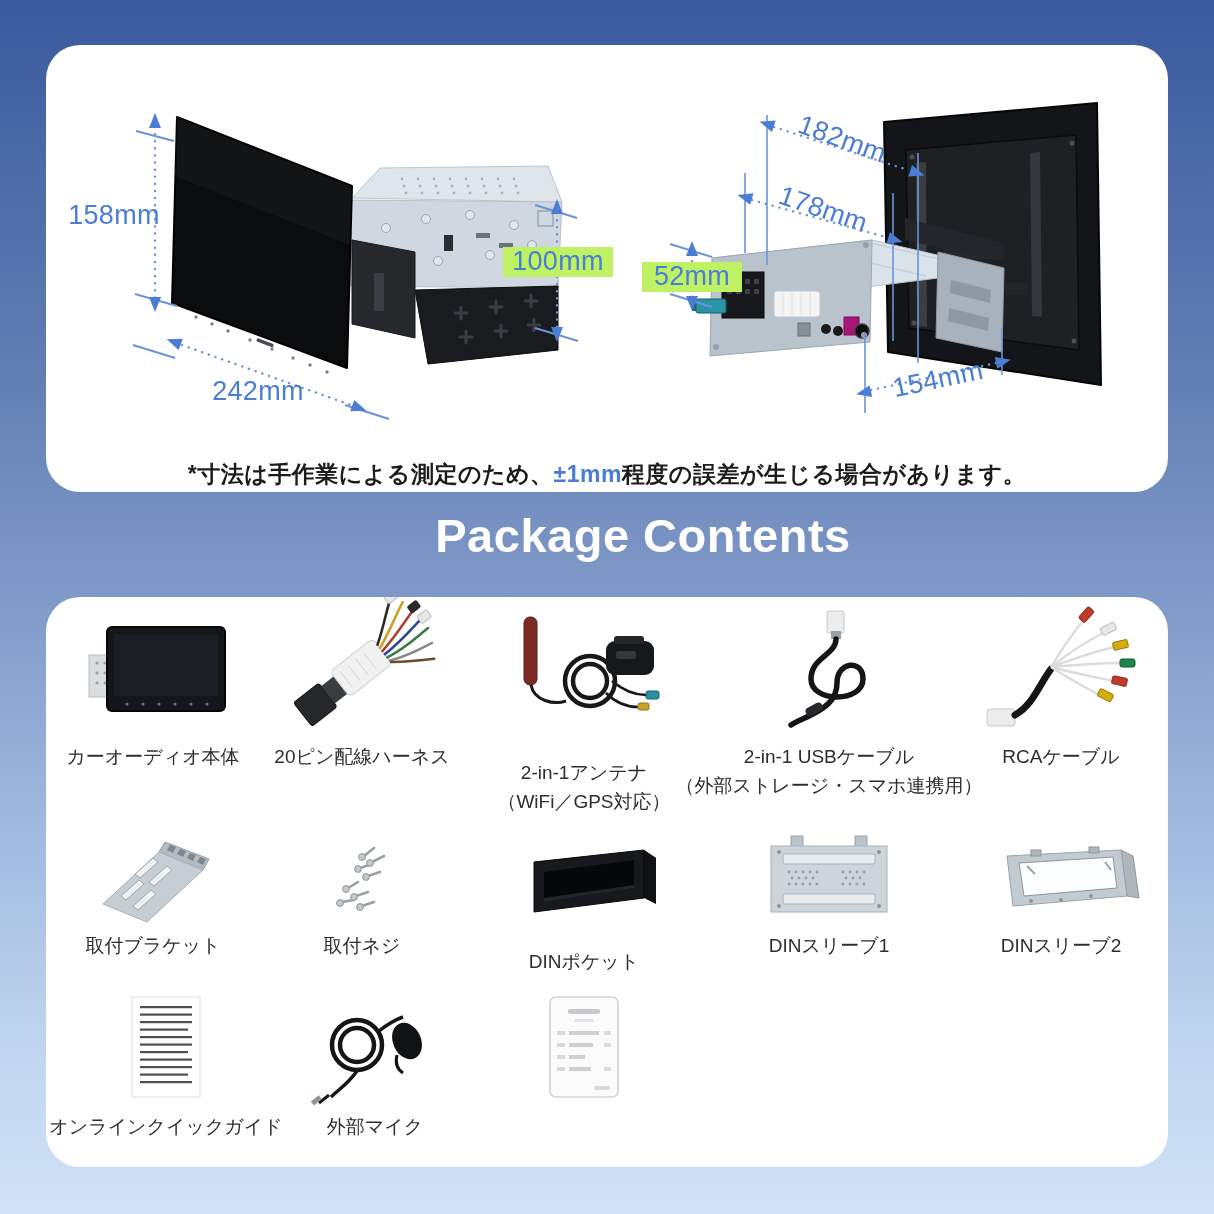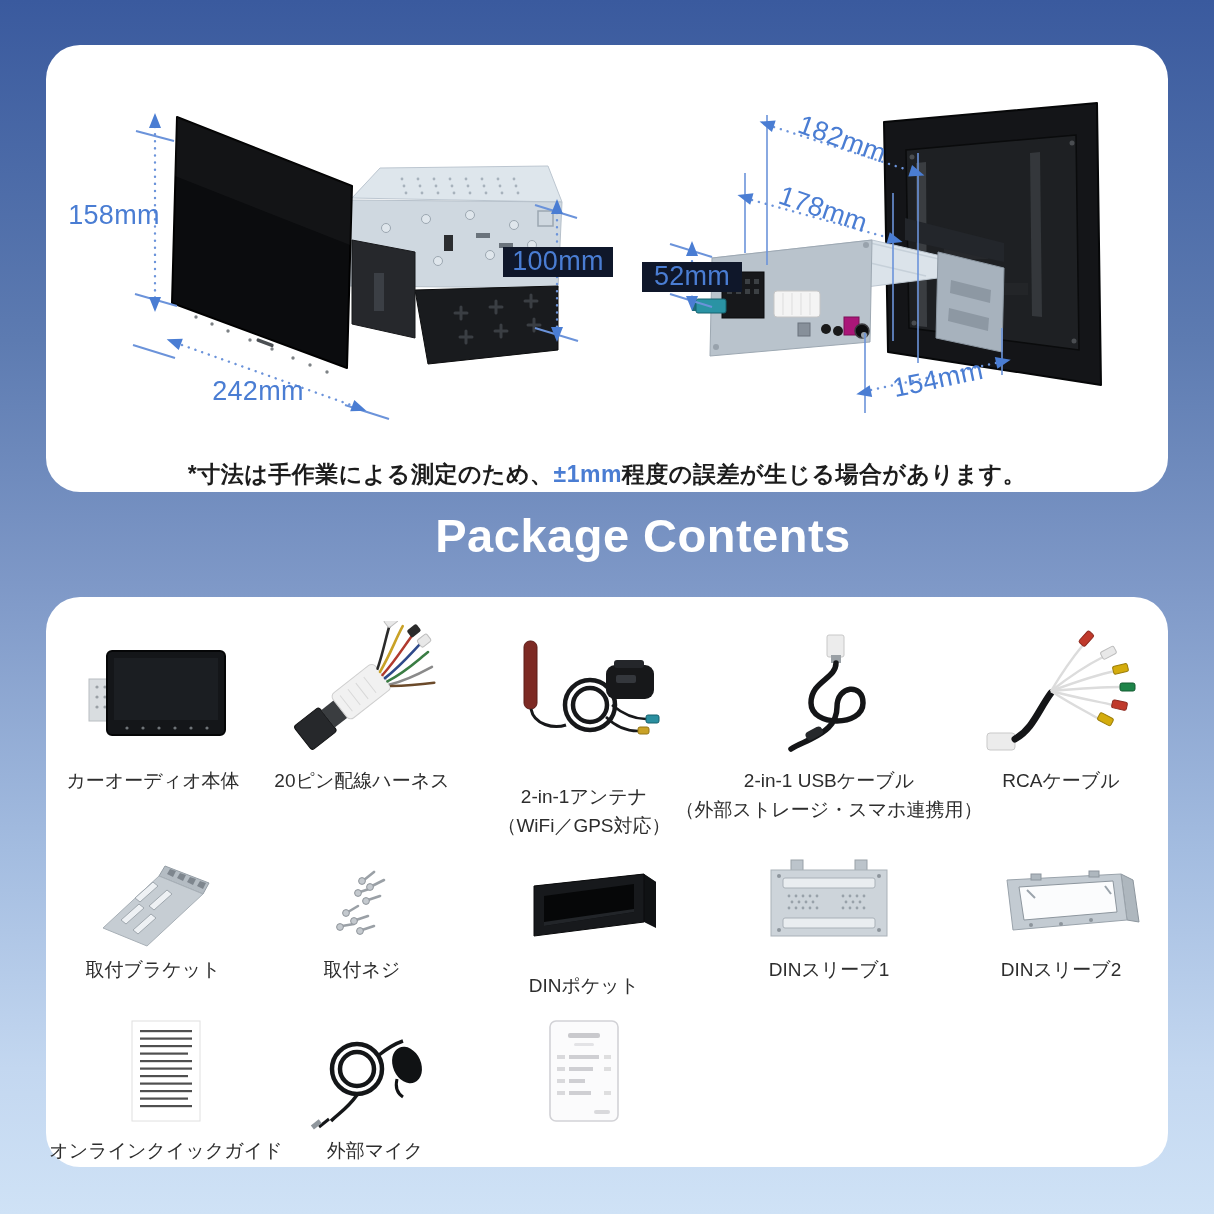--- a/index.html
+++ b/index.html
@@ -9,32 +9,32 @@
     font-family:"Liberation Sans","DejaVu Sans",sans-serif;
   }
   .card { position:absolute; left:46px; width:1122px; background:#ffffff; border-radius:34px; }
   .card-dimensions { top:45px; height:447px; }
   .card-package { top:597px; height:570px; }
   .dims-art { position:absolute; left:0; top:0; }
   .dim-label {
     position:absolute; font-size:27px; font-weight:500; color:#4a7dd3;
     text-align:center; letter-spacing:.3px; line-height:1.1;
   }
-  .on-line { background:#0f172a;text-align:center; }
+  .on-line { background:#bef264;text-align:center; }
   .note {
     position:absolute; top:391px; left:0; width:100%; text-align:center;
     font-size:23px; font-weight:600; color:#1c1c1c; letter-spacing:.5px;
   }
   .note .hl { color:#4a7dd3; }
   .section-title {
     position:absolute; top:508px; left:0; width:100%; margin:0; text-align:center;
     font-size:47px; font-weight:700; color:#ffffff; letter-spacing:.5px;padding-left:36px;
   }
   .pkg-row { display:flex; justify-content:center; align-items:flex-start; }
-  .row-1 { padding-top:24px; }
+  .row-1 { }
   .row-2 { padding-top:10px; }
   .row-3 { padding-top:12px; }
   .pkg-item { display:flex; flex-direction:column; align-items:center; }
   .w1 { width:196px; } .w2 { width:222px; } .w3 { width:222px;gap:16px; } .w4 { width:268px; } .w5 { width:196px; }
   .pkg-caption { margin-top:6px; font-size:19px; color:#2d2d2d; text-align:center; line-height:1.5; white-space:nowrap; }
   .pkg-caption div { white-space:nowrap; }
 </style>
 </head>
 <body>
 

